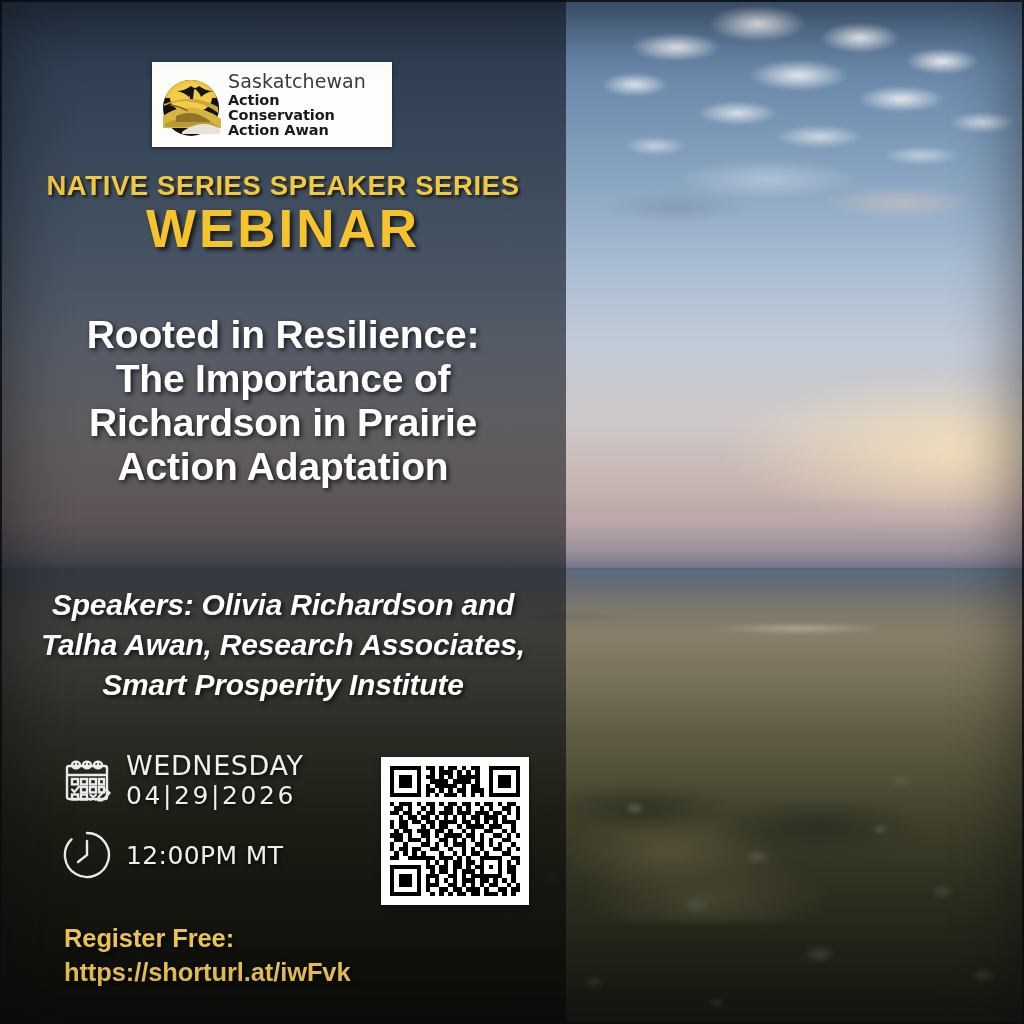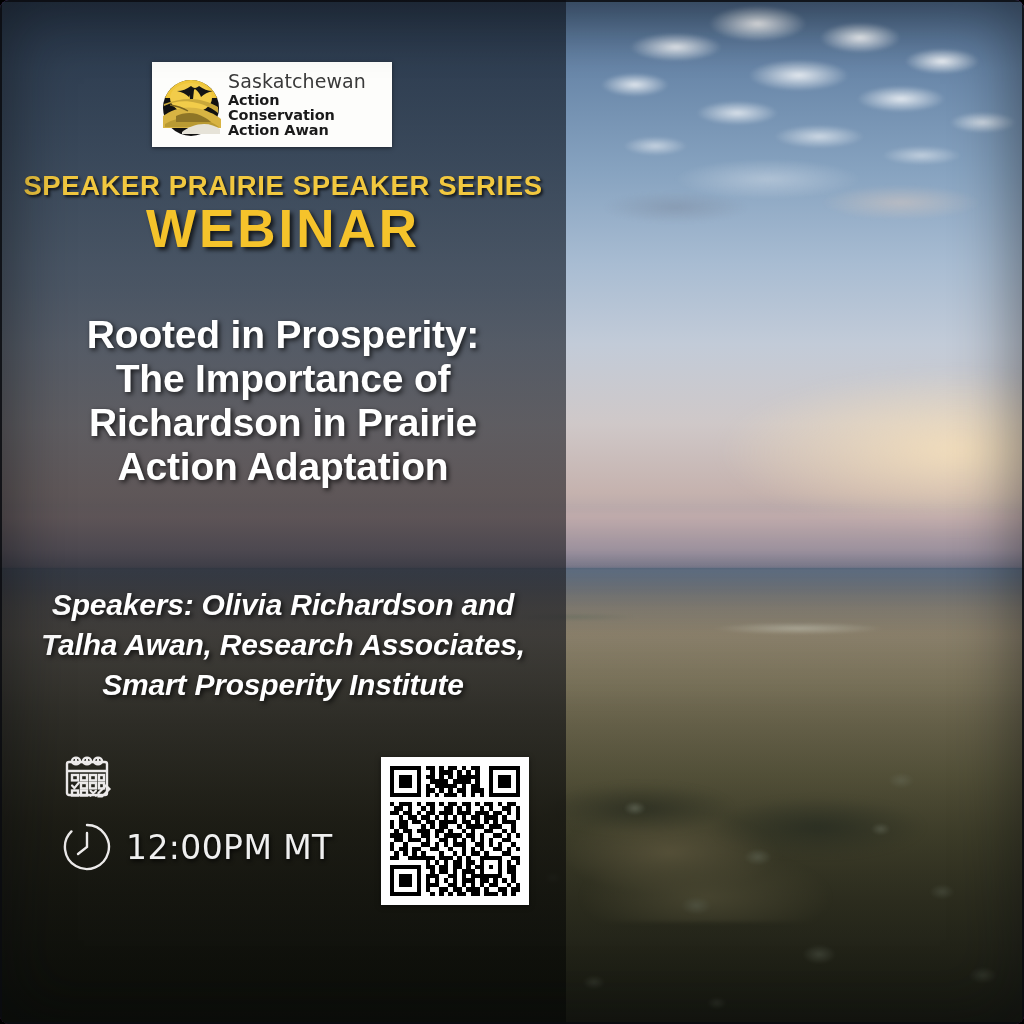--- a/index.html
+++ b/index.html
@@ -3,21 +3,20 @@
 <meta charset="utf-8">
 <style>
   html,body{margin:0;padding:0;background:#000;}
   body{font-family:"Liberation Sans", sans-serif;}
 
   #poster{
     position:relative;
     width:1024px;height:1024px;
     overflow:hidden;
     background:#a21caf;
-    border-radius:9px;
   }
 
   
   .photo{position:absolute;inset:0;}
 
   .sky{
     position:absolute;left:0;right:0;top:0;height:56%;
     background:
       linear-gradient(to bottom,
         #4a6484 0%,
@@ -208,21 +207,21 @@
   .when-text{color:#efefef;text-shadow:1px 2px 4px rgba(0,0,0,.85);}
   .day{
     font-size:27px;letter-spacing:.6px;line-height:1.06;font-weight:400;
     font-family:"DejaVu Sans", sans-serif;
   }
   .date{
     font-size:25px;letter-spacing:2.6px;line-height:1.18;font-weight:400;
     font-family:"DejaVu Sans", sans-serif;
   }
   .time{
-    font-size:33px;letter-spacing:.4px;font-weight:400;
+    font-size:25px;letter-spacing:.4px;font-weight:400;
     font-family:"DejaVu Sans", sans-serif;
   }
 
   
   .qr-box{
     position:absolute;left:381px;top:757px;width:148px;height:148px;
     background:#ffffff;padding:9px;box-sizing:border-box;
     box-shadow:0 1px 5px rgba(0,0,0,.5);
   }
   .qr-box svg{display:block;width:100%;height:100%;}
@@ -274,25 +273,25 @@
           <path d="M31 18c2-1 4-1 5 0l-1 9h-3z" fill="#141414"></path>
         </svg>
       </div>
       <div class="logo-words">
         <div class="logo-line1">Saskatchewan</div>
         <div class="logo-line2">Action Conservation</div>
         <div class="logo-line3">Action Awan</div>
       </div>
     </div>
 
-    <div class="kicker">SPEAKER PRAIRIE SPEAKER SERIES</div>
+    <div class="kicker">NATIVE SERIES SPEAKER SERIES</div>
     <div class="webinar">WEBINAR</div>
 
     <div class="title">
-      <div>Rooted in Prosperity:</div>
+      <div>Rooted in Resilience:</div>
       <div>The Importance of</div>
       <div>Richardson in Prairie</div>
       <div>Action Adaptation</div>
     </div>
 
     <div class="speakers">
       <div>Speakers: Olivia Richardson and</div>
       <div>Talha Awan, Research Associates,</div>
       <div>Smart Prosperity Institute</div>
     </div>
@@ -316,20 +315,24 @@
               <rect x="19" y="31" width="6" height="5.4"></rect>
               <rect x="28" y="31" width="6" height="5.4"></rect>
               <rect x="37" y="31" width="5" height="5.4"></rect>
               <path d="M10 33.5l2.4 2.6L17 30.5" stroke-width="2.2" stroke-linecap="round"></path>
               <rect x="10" y="38.5" width="6" height="5"></rect>
               <rect x="19" y="38.5" width="6" height="5"></rect>
               <path d="M28.5 38.8l5.4 5M33.9 38.8l-5.4 5" stroke-width="2.2" stroke-linecap="round"></path>
               <path d="M44 33.5L36.5 41v3.5H40l7.5-7.5z" stroke-width="2.2"></path>
             </g>
           </svg>
+        </span>
+        <span class="when-text">
+          <span class="day">WEDNESDAY</span><br>
+          <span class="date">04|29|2026</span>
         </span>
       </div>
 
       <div class="when-row">
         <span class="ico">
           <svg viewBox="0 0 50 50" width="50" height="50" aria-hidden="true">
             <g fill="none" stroke="#eceaea" stroke-width="2.4" stroke-linecap="round">
               <path d="M25 3a22 22 0 1 1-15.6 6.4"></path>
               <path d="M25 11v14l-9 7"></path>
             </g>
@@ -615,17 +618,21 @@
           <rect x="13" y="28" width="1" height="1"></rect>
             <rect x="15" y="28" width="2" height="1"></rect>
           <rect x="18" y="28" width="1" height="1"></rect>
             <rect x="22" y="28" width="2" height="1"></rect>
           <rect x="25" y="28" width="1" height="1"></rect>
             <rect x="27" y="28" width="1" height="1"></rect>
         </g>
       </svg>
     </div>
 
+    <div class="register">
+      <div>Register Free:</div>
+      <div>https://shorturl.at/iwFvk</div>
+    </div>
 
   </div>
 
   <div class="vignette"></div>
 </div>
 
 </body></html>

